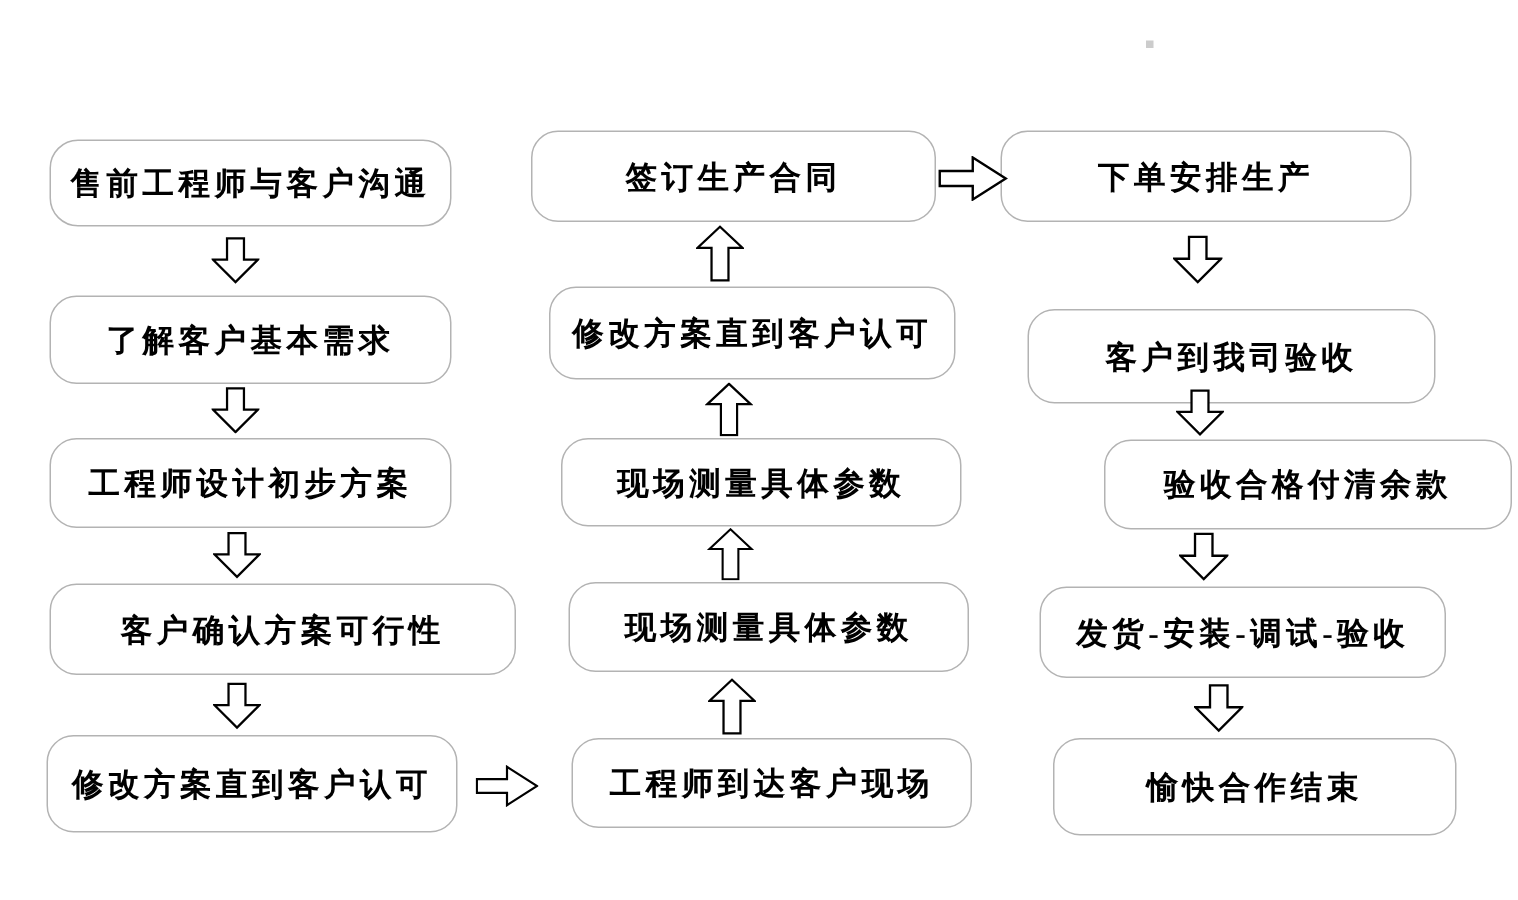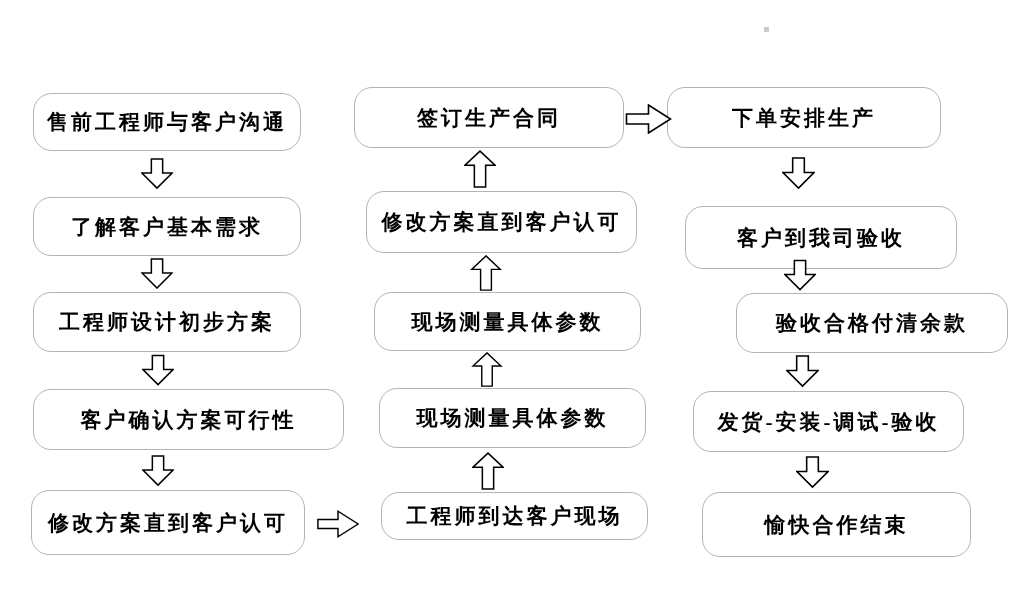--- a/index.html
+++ b/index.html
@@ -63,21 +63,21 @@
   <div class="box" style="left:33px;  top:93px;  width:268px; height:58px;border-radius:19px;">售前工程师与客户沟通</div>
   <div class="box" style="left:33px;  top:197px; width:268px; height:59px;">了解客户基本需求</div>
   <div class="box" style="left:33px;  top:292px; width:268px; height:60px;">工程师设计初步方案</div>
   <div class="box" style="left:33px;  top:389px; width:311px; height:61px;">客户确认方案可行性</div>
   <div class="box" style="left:31px;  top:490px; width:274px; height:65px;">修改方案直到客户认可</div>
 
   <div class="box" style="left:354px; top:87px;  width:270px; height:61px;">签订生产合同</div>
   <div class="box" style="left:366px; top:191px; width:271px; height:62px;">修改方案直到客户认可</div>
   <div class="box" style="left:374px; top:292px; width:267px; height:59px;">现场测量具体参数</div>
   <div class="box" style="left:379px; top:388px; width:267px; height:60px;">现场测量具体参数</div>
-  <div class="box" style="left:381px; top:492px; width:267px; height:48px;">工程师到达客户现场</div>
+  <div class="box" style="left:381px; top:492px; width:267px; height:60px;">工程师到达客户现场</div>
 
   <div class="box" style="left:667px; top:87px;  width:274px; height:61px;">下单安排生产</div>
   <div class="box" style="left:685px; top:194px; width:272px; height:63px;margin-top:12px;">客户到我司验收</div>
   <div class="box" style="left:688px; top:293px; width:272px; height:60px;margin-left:48px;">验收合格付清余款</div>
   <div class="box" style="left:693px; top:391px; width:271px; height:61px;">发货-安装-调试-验收</div>
   <div class="box" style="left:702px; top:492px; width:269px; height:65px;">愉快合作结束</div>
 
   <svg class="arrow" style="left:141px; top:157px;" width="32" height="33" viewBox="0 0 34 33">
       <polygon points="11,1 23,1 23,16 33,16 17,32 1,16 11,16"></polygon>
     </svg>

